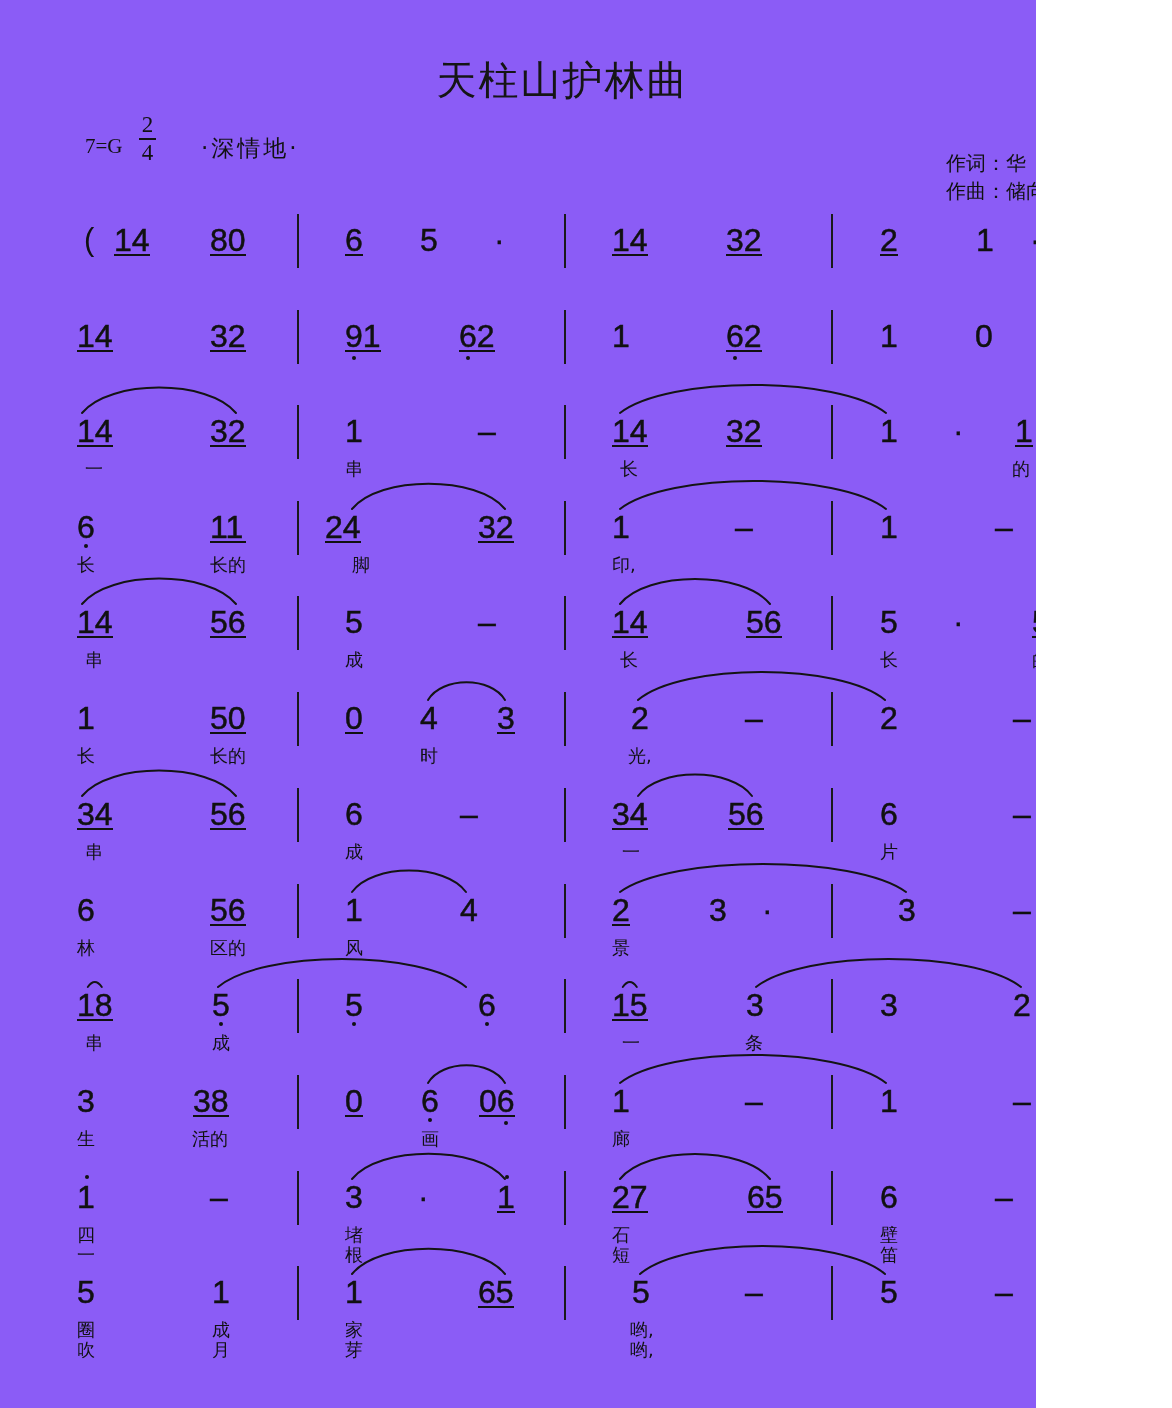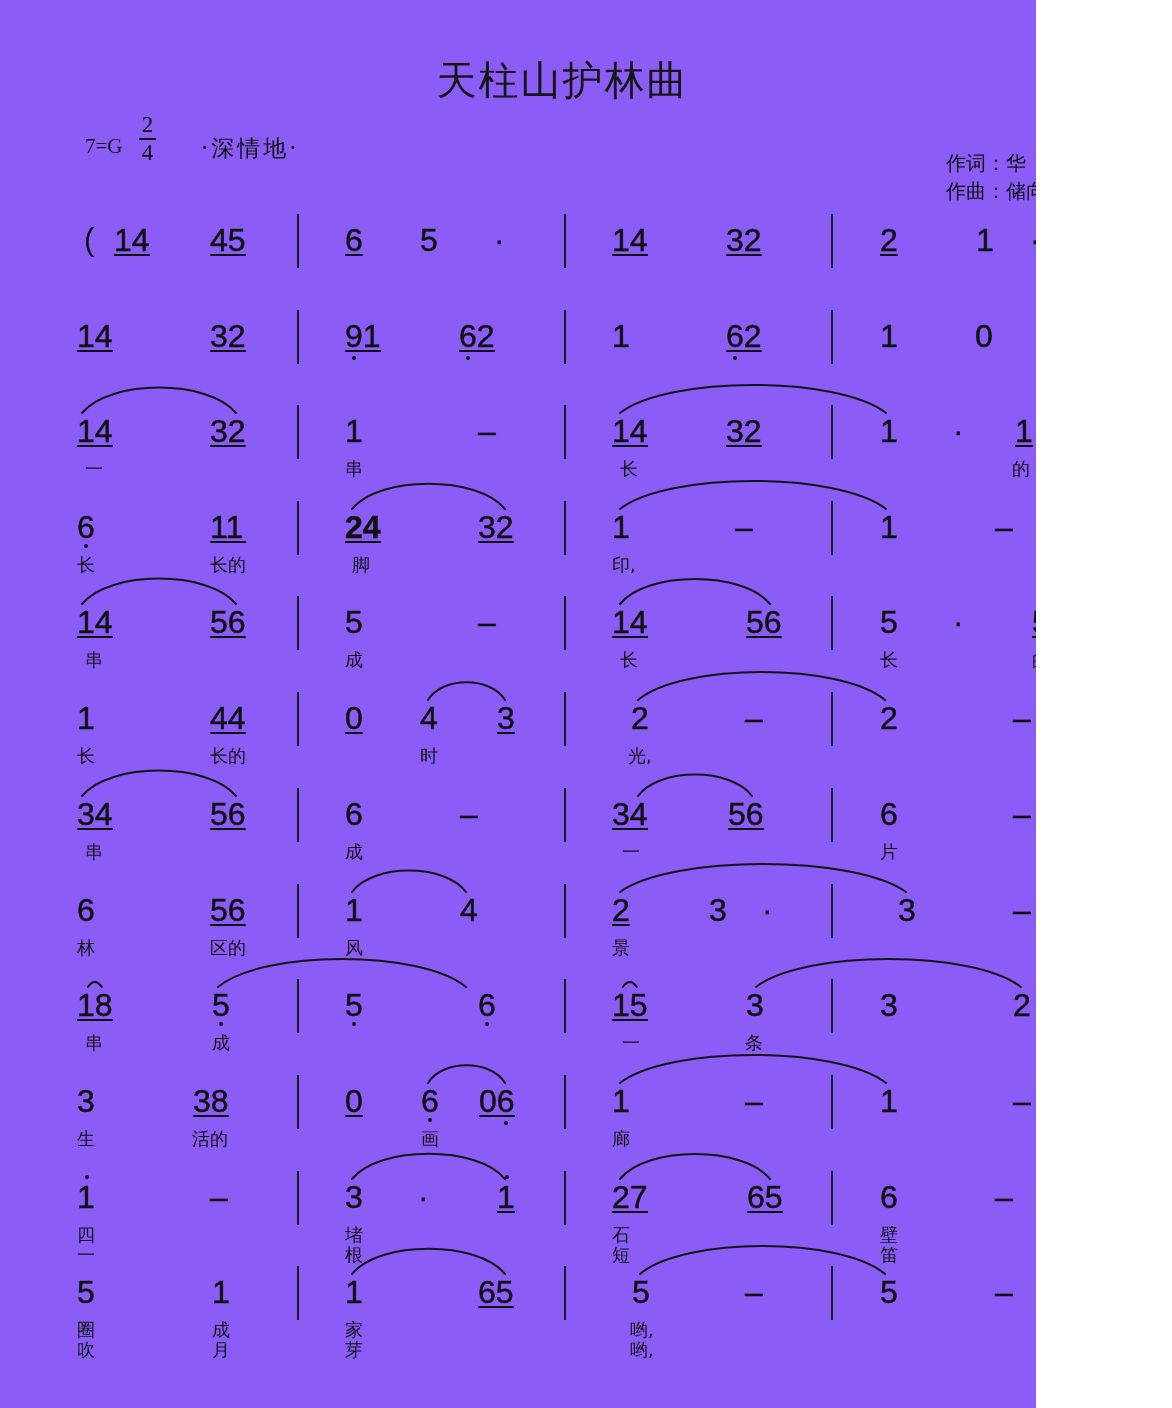--- a/index.html
+++ b/index.html
@@ -77,21 +77,21 @@
   </div>
 
   <div id="score">
       <div class="line">
         <div class="barline" style="left: 297px; top: 214px;"></div>
         <div class="barline" style="left: 564px; top: 214px;"></div>
         <div class="barline" style="left: 831px; top: 214px;"></div>
         <div class="barline" style="left: 1098px; top: 214px;"></div>
         <span class="tok paren" style="left: 84px; top: 224px;"><span class="txt">(</span></span>
         <span class="tok num" style="left: 114px; top: 224px;"><span class="txt">14</span><span class="beam" style="width: 35.6px;"></span></span>
-        <span class="tok num" style="left: 210px; top: 224px;"><span class="txt">45</span><span class="beam" style="width: 35.6px;"></span></span>
+        <span class="tok num" style="left: 210px; top: 224px;"><span class="txt">80</span><span class="beam" style="width: 35.6px;"></span></span>
         <span class="tok num" style="left: 345px; top: 224px;"><span class="txt">6</span><span class="beam" style="width: 17.8px;"></span></span>
         <span class="tok num" style="left: 420px; top: 224px;"><span class="txt">5</span></span>
         <span class="tok augdot" style="left: 494px; top: 224px;"><span class="txt">·</span></span>
         <span class="tok num" style="left: 612px; top: 224px;"><span class="txt">14</span><span class="beam" style="width: 35.6px;"></span></span>
         <span class="tok num" style="left: 726px; top: 224px;"><span class="txt">32</span><span class="beam" style="width: 35.6px;"></span></span>
         <span class="tok num" style="left: 880px; top: 224px;"><span class="txt">2</span><span class="beam" style="width: 17.8px;"></span></span>
         <span class="tok num" style="left: 976px; top: 224px;"><span class="txt">1</span></span>
         <span class="tok augdot" style="left: 1030px; top: 224px;"><span class="txt">·</span></span>
       </div>
       <div class="line">
@@ -128,21 +128,21 @@
         <span class="lyric" style="left: 620px; top: 459px;">长</span>
         <span class="lyric" style="left: 1012px; top: 459px;">的</span>
       </div>
       <div class="line">
         <div class="barline" style="left: 297px; top: 501px;"></div>
         <div class="barline" style="left: 564px; top: 501px;"></div>
         <div class="barline" style="left: 831px; top: 501px;"></div>
         <div class="barline" style="left: 1098px; top: 501px;"></div>
         <span class="tok num" style="left: 77px; top: 511px;"><span class="txt">6</span><span class="odot" style="left: 6.9px; top: 33px;"></span></span>
         <span class="tok num" style="left: 210px; top: 511px;"><span class="txt">11</span><span class="beam" style="width: 35.6px;"></span></span>
-        <span class="tok num" style="left: 345px; top: 511px; font-weight: bold;"><span class="txt">24</span><span class="beam" style="width: 35.6px;"></span></span>
+        <span class="tok num" style="left: 325px; top: 511px;"><span class="txt">24</span><span class="beam" style="width: 35.6px;"></span></span>
         <span class="tok num" style="left: 478px; top: 511px;"><span class="txt">32</span><span class="beam" style="width: 35.6px;"></span></span>
         <span class="tok num" style="left: 612px; top: 511px;"><span class="txt">1</span></span>
         <span class="tok dash" style="left: 735px; top: 511px;"><span class="txt">–</span></span>
         <span class="tok num" style="left: 880px; top: 511px;"><span class="txt">1</span></span>
         <span class="tok dash" style="left: 995px; top: 511px;"><span class="txt">–</span></span>
         <span class="lyric" style="left: 77px; top: 555px;">长</span>
         <span class="lyric" style="left: 210px; top: 555px;">长的</span>
         <span class="lyric" style="left: 352px; top: 555px;">脚</span>
         <span class="lyric" style="left: 612px; top: 555px;">印,</span>
       </div>
@@ -165,21 +165,21 @@
         <span class="lyric" style="left: 620px; top: 650px;">长</span>
         <span class="lyric" style="left: 880px; top: 650px;">长</span>
         <span class="lyric" style="left: 1032px; top: 650px;">的</span>
       </div>
       <div class="line">
         <div class="barline" style="left: 297px; top: 692px;"></div>
         <div class="barline" style="left: 564px; top: 692px;"></div>
         <div class="barline" style="left: 831px; top: 692px;"></div>
         <div class="barline" style="left: 1098px; top: 692px;"></div>
         <span class="tok num" style="left: 77px; top: 702px;"><span class="txt">1</span></span>
-        <span class="tok num" style="left: 210px; top: 702px;"><span class="txt">44</span><span class="beam" style="width: 35.6px;"></span></span>
+        <span class="tok num" style="left: 210px; top: 702px;"><span class="txt">50</span><span class="beam" style="width: 35.6px;"></span></span>
         <span class="tok num" style="left: 345px; top: 702px;"><span class="txt">0</span><span class="beam" style="width: 17.8px;"></span></span>
         <span class="tok num" style="left: 420px; top: 702px;"><span class="txt">4</span></span>
         <span class="tok num" style="left: 497px; top: 702px;"><span class="txt">3</span><span class="beam" style="width: 17.8px;"></span></span>
         <span class="tok num" style="left: 631px; top: 702px;"><span class="txt">2</span></span>
         <span class="tok dash" style="left: 745px; top: 702px;"><span class="txt">–</span></span>
         <span class="tok num" style="left: 880px; top: 702px;"><span class="txt">2</span></span>
         <span class="tok dash" style="left: 1013px; top: 702px;"><span class="txt">–</span></span>
         <span class="lyric" style="left: 77px; top: 746px;">长</span>
         <span class="lyric" style="left: 210px; top: 746px;">长的</span>
         <span class="lyric" style="left: 420px; top: 746px;">时</span>

